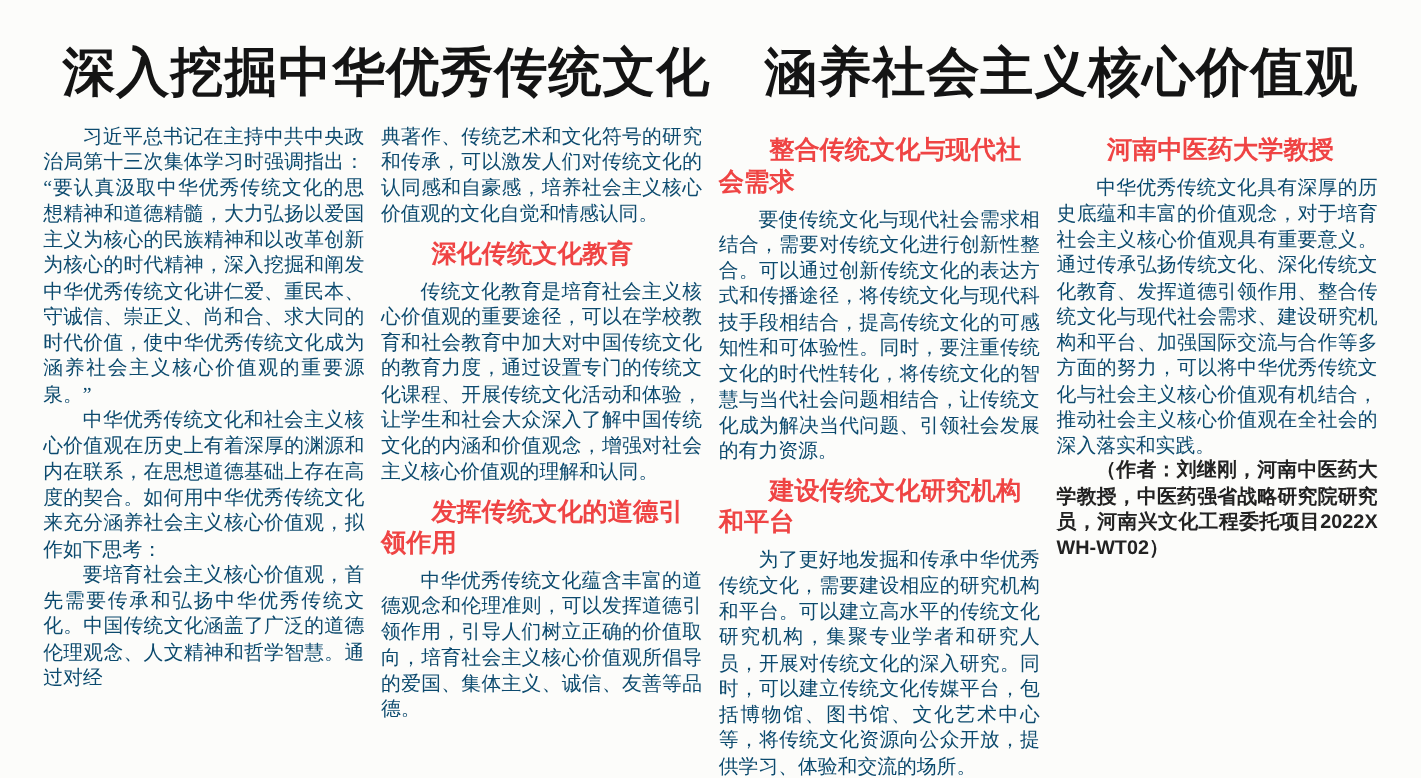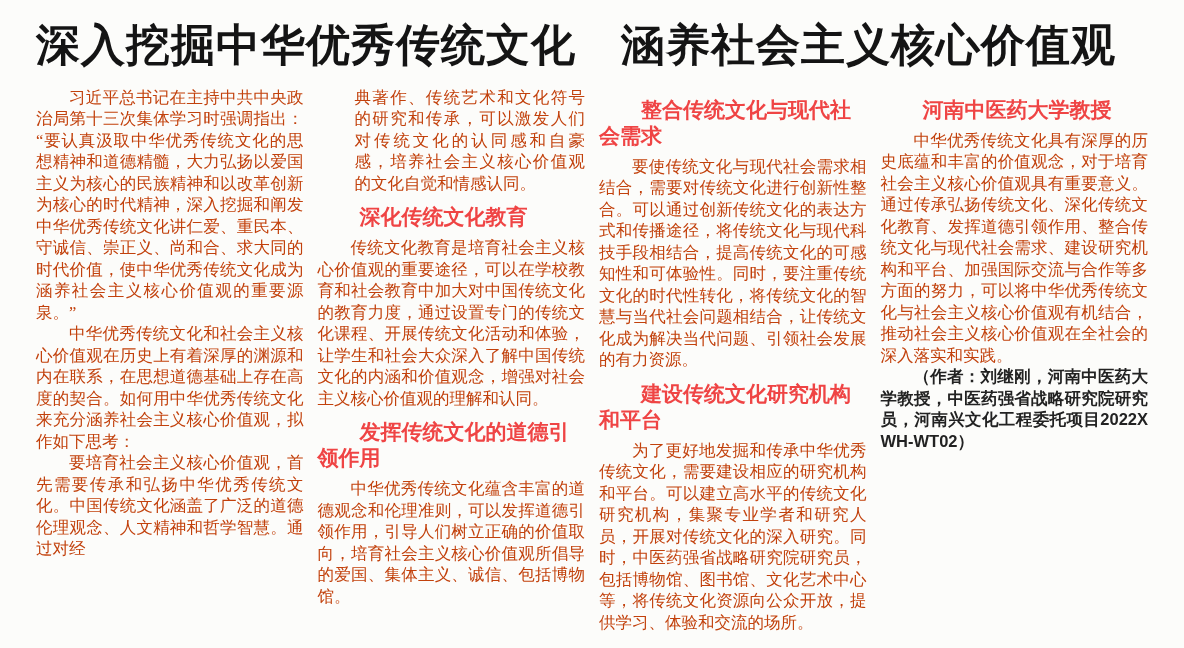--- a/index.html
+++ b/index.html
@@ -11,47 +11,48 @@
     color: #2d2d2d;
     font-family: "Liberation Serif", serif;
   }
   .page {
     box-sizing: border-box;
     width: 1184px;
     height: 648px;
     padding: 20px 36px 0 36px;
   }
   .headline {
-    margin: 0 0 16px 0;
+    margin: 16px 0 16px 0;
     font-family: "Liberation Sans", sans-serif;
     font-weight: 900;
     font-size: 44px;
     line-height: 1.15;
     letter-spacing: 1px;
+    text-align: center;
     white-space: nowrap;
     color: #141414;
   }
   .columns {
     display: grid;
     grid-template-columns: repeat(4, 1fr);
     column-gap: 14px;
     align-items: start;
   }
   .col { min-width: 0; }
   .para {
     margin: 0;
     font-size: 16.5px;
     line-height: 21.5px;
     text-align: justify;
     text-align-last: left;
     text-indent: 2em;
     word-break: break-all;
-    color: #c2410c;
+    color: #0c4a6e;
   }
-  .para.cont { text-indent: 0; margin-left: 37px; }
+  .para.cont { text-indent: 0; }
   .para.author {
     font-family: "Liberation Sans", sans-serif;
     font-weight: bold;
     color: #222;
   }
   .subhead {
     margin: 10px 0 7px 0;
     font-family: "Liberation Sans", sans-serif;
     font-weight: bold;
     font-size: 21px;
@@ -74,28 +75,28 @@
       <p class="para">习近平总书记在主持中共中央政治局第十三次集体学习时强调指出：“要认真汲取中华优秀传统文化的思想精神和道德精髓，大力弘扬以爱国主义为核心的民族精神和以改革创新为核心的时代精神，深入挖掘和阐发中华优秀传统文化讲仁爱、重民本、守诚信、崇正义、尚和合、求大同的时代价值，使中华优秀传统文化成为涵养社会主义核心价值观的重要源泉。”</p>
       <p class="para">中华优秀传统文化和社会主义核心价值观在历史上有着深厚的渊源和内在联系，在思想道德基础上存在高度的契合。如何用中华优秀传统文化来充分涵养社会主义核心价值观，拟作如下思考：</p>
       <p class="para">要培育社会主义核心价值观，首先需要传承和弘扬中华优秀传统文化。中国传统文化涵盖了广泛的道德伦理观念、人文精神和哲学智慧。通过对经</p>
     </div>
 
     <div class="col">
       <p class="para cont">典著作、传统艺术和文化符号的研究和传承，可以激发人们对传统文化的认同感和自豪感，培养社会主义核心价值观的文化自觉和情感认同。</p>
       <h2 class="subhead">深化传统文化教育</h2>
       <p class="para">传统文化教育是培育社会主义核心价值观的重要途径，可以在学校教育和社会教育中加大对中国传统文化的教育力度，通过设置专门的传统文化课程、开展传统文化活动和体验，让学生和社会大众深入了解中国传统文化的内涵和价值观念，增强对社会主义核心价值观的理解和认同。</p>
       <h2 class="subhead">发挥传统文化的道德引领作用</h2>
-      <p class="para">中华优秀传统文化蕴含丰富的道德观念和伦理准则，可以发挥道德引领作用，引导人们树立正确的价值取向，培育社会主义核心价值观所倡导的爱国、集体主义、诚信、包括博物馆。</p>
+      <p class="para">中华优秀传统文化蕴含丰富的道德观念和伦理准则，可以发挥道德引领作用，引导人们树立正确的价值取向，培育社会主义核心价值观所倡导的爱国、集体主义、诚信、友善等品德。</p>
     </div>
 
     <div class="col">
       <h2 class="subhead">整合传统文化与现代社会需求</h2>
       <p class="para">要使传统文化与现代社会需求相结合，需要对传统文化进行创新性整合。可以通过创新传统文化的表达方式和传播途径，将传统文化与现代科技手段相结合，提高传统文化的可感知性和可体验性。同时，要注重传统文化的时代性转化，将传统文化的智慧与当代社会问题相结合，让传统文化成为解决当代问题、引领社会发展的有力资源。</p>
       <h2 class="subhead">建设传统文化研究机构和平台</h2>
-      <p class="para">为了更好地发掘和传承中华优秀传统文化，需要建设相应的研究机构和平台。可以建立高水平的传统文化研究机构，集聚专业学者和研究人员，开展对传统文化的深入研究。同时，中医药强省战略研究院研究员，包括博物馆、图书馆、文化艺术中心等，将传统文化资源向公众开放，提供学习、体验和交流的场所。</p>
+      <p class="para">为了更好地发掘和传承中华优秀传统文化，需要建设相应的研究机构和平台。可以建立高水平的传统文化研究机构，集聚专业学者和研究人员，开展对传统文化的深入研究。同时，可以建立传统文化传媒平台，包括博物馆、图书馆、文化艺术中心等，将传统文化资源向公众开放，提供学习、体验和交流的场所。</p>
     </div>
 
     <div class="col">
       <h2 class="subhead">河南中医药大学教授</h2>
       <p class="para">中华优秀传统文化具有深厚的历史底蕴和丰富的价值观念，对于培育社会主义核心价值观具有重要意义。通过传承弘扬传统文化、深化传统文化教育、发挥道德引领作用、整合传统文化与现代社会需求、建设研究机构和平台、加强国际交流与合作等多方面的努力，可以将中华优秀传统文化与社会主义核心价值观有机结合，推动社会主义核心价值观在全社会的深入落实和实践。</p>
       <p class="para author">（作者：刘继刚，河南中医药大学教授，中医药强省战略研究院研究员，河南兴文化工程委托项目2022XWH-WT02）</p>
     </div>
 
   </div>
 </div>

